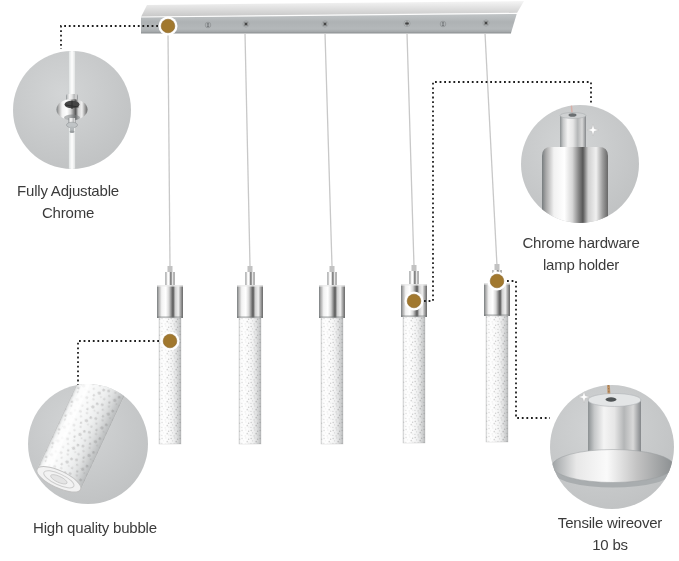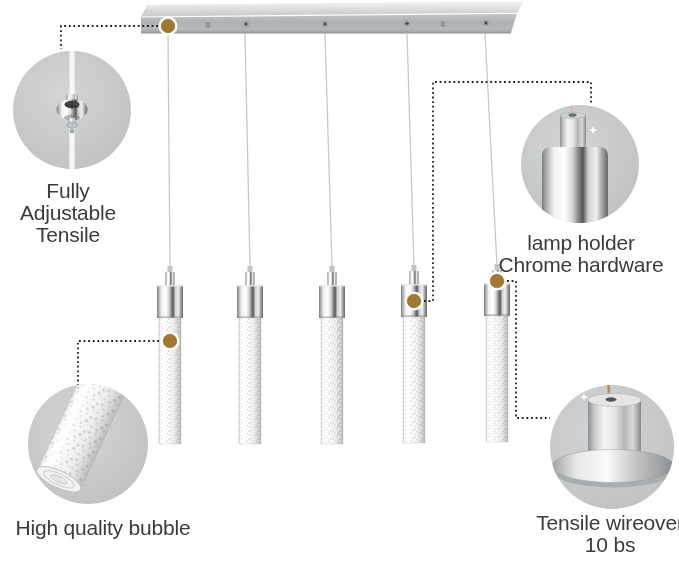--- a/index.html
+++ b/index.html
@@ -11,21 +11,21 @@
     position:relative;
     width:679px;height:561px;
     background:#ffffff;
     overflow:hidden;
   }
   .stage svg{position:absolute;left:0;top:0;}
   .callout-label{
     position:absolute;
     text-align:center;
     color:#3b3b3b;
-    font-size:21px;
+    font-size:15px;
     line-height:22px;
     letter-spacing:-0.2px;
   }
   .callout-label span{display:block;}
 </style>
 </head>
 <body>
 
 <div class="stage">
 
@@ -240,29 +240,29 @@
       <ellipse cx="611" cy="399.5" rx="5.5" ry="2.2" fill="#4f5355"></ellipse>
       <use href="#sparkle" x="584" y="397"></use>
       <ellipse cx="613" cy="471" rx="61" ry="16.5" fill="#a9adaf"></ellipse>
       <ellipse cx="613" cy="466" rx="61" ry="16.5" fill="url(#baseH)" stroke="#9b9fa1" stroke-width="0.5"></ellipse>
     </g>
   </g>
 </svg>
 
 <div class="callout-label" style="left:0px;top:180px;width:136px;">
   <span>Fully Adjustable</span>
-  <span>Tensile</span>
+  <span>Chrome</span>
 </div>
 
 <div class="callout-label" style="left:498px;top:232px;width:166px;">
+  <span>Chrome hardware</span>
   <span>lamp holder</span>
-  <span>Chrome hardware</span>
-</div>
-
-<div class="callout-label" style="left:14px;top:517px;width:178px;">
+</div>
+
+<div class="callout-label" style="left:6px;top:517px;width:178px;">
   <span>High quality bubble</span>
 </div>
 
 <div class="callout-label" style="left:524px;top:512px;width:172px;">
   <span>Tensile wireover</span>
   <span>10 bs</span>
 </div>
 
 </div>
 

